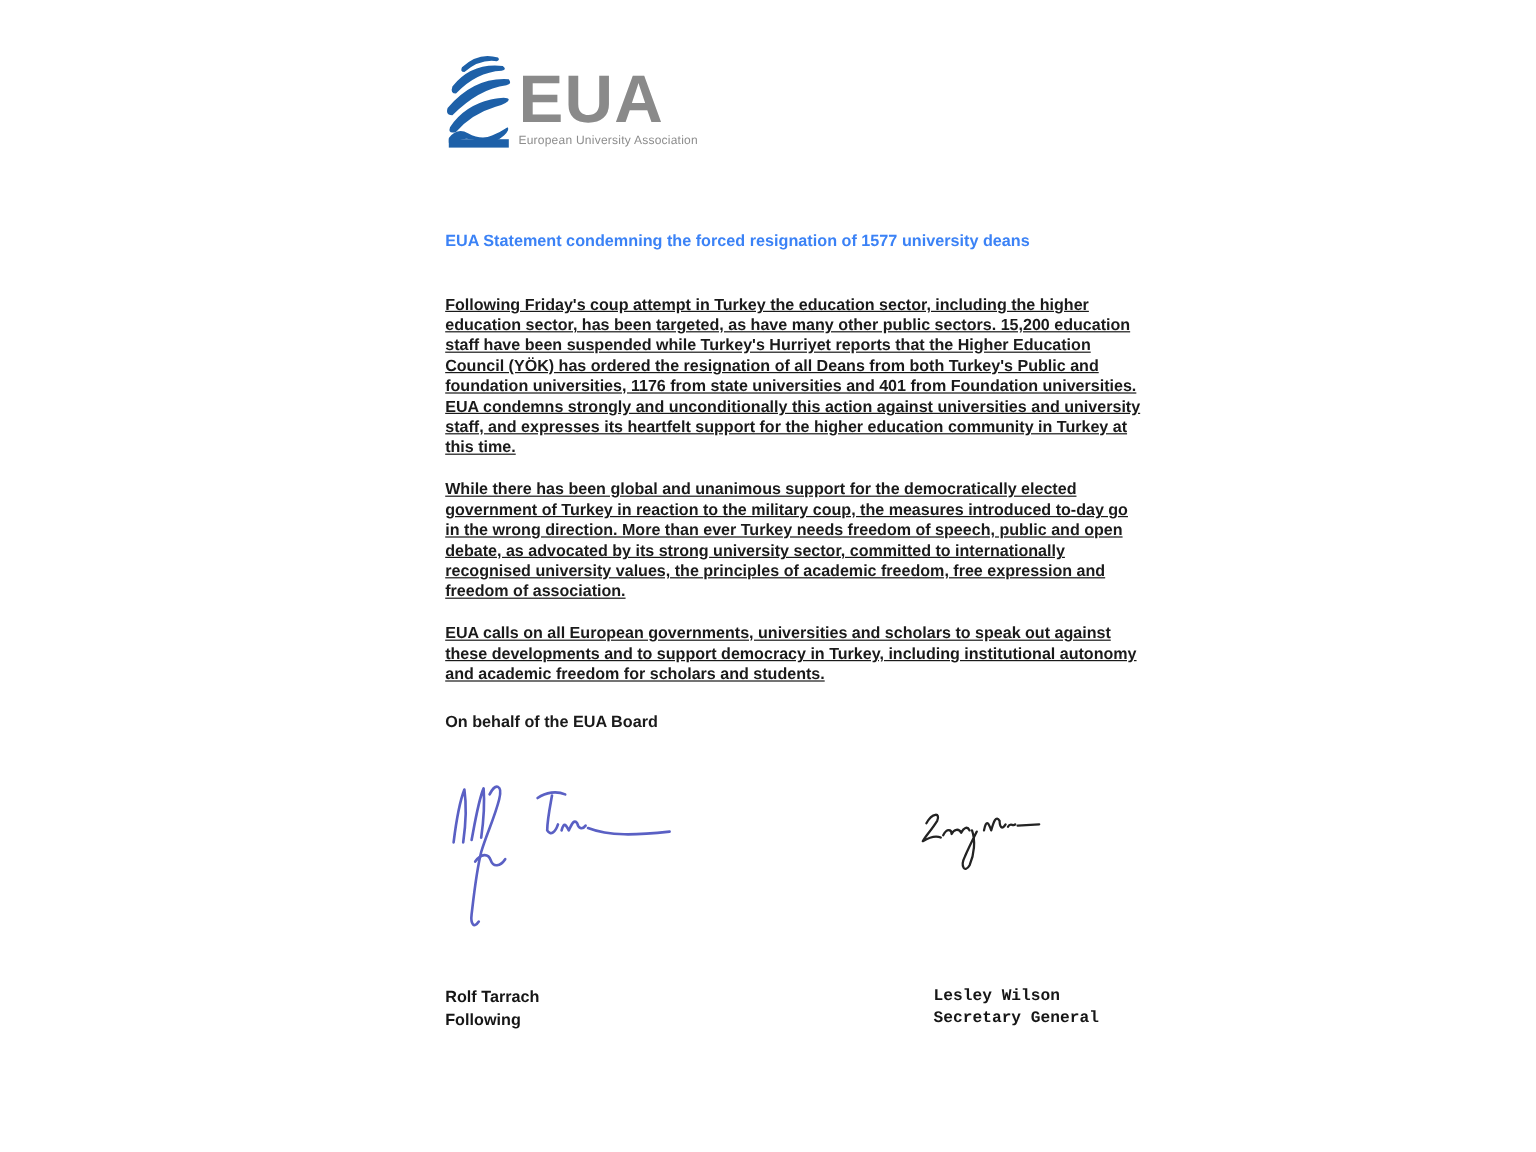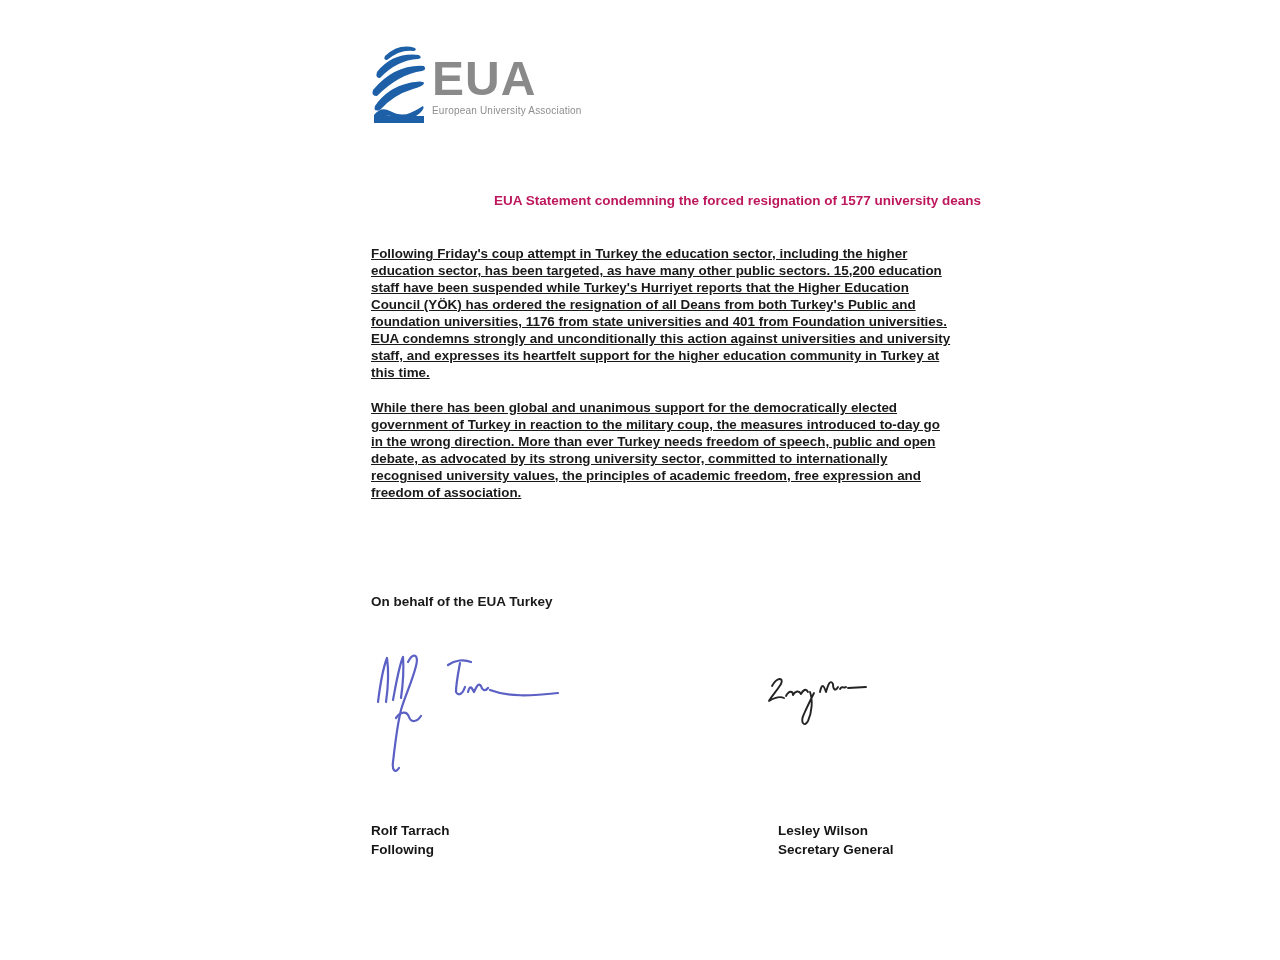--- a/index.html
+++ b/index.html
@@ -10,32 +10,32 @@
     color: #1b1b1b;
     overflow: hidden;
   }
   .page { position: relative; width: 1280px; height: 960px; background: #ffffff; }
 
   
   .logo { position: absolute; left: 371px; top: 42px; display: flex; align-items: flex-start; }
   .logo-globe { width: 56px; height: 82px; flex: 0 0 auto; }
   .logo-text { margin-left: 5px; margin-top: 14px; }
   .logo-acronym {
-    font-size: 48px; font-weight: 700; letter-spacing: 1px;
+    font-size: 56px; font-weight: 700; letter-spacing: 1px;
     color: #8a8a8a; line-height: 0.95;
   }
   .logo-tagline {
     font-size: 10px; font-weight: 400; color: #8d8d8d;
     margin-top: 3px; letter-spacing: 0.2px;
   }
 
   
   .doc-title {
     position: absolute; left: 371px; top: 193px; width: 610px;
-    font-size: 13.5px; font-weight: 700; color: #be185d; text-align: right;
+    font-size: 13.5px; font-weight: 700; color: #3b82f6;
   }
   .doc-body {
     position: absolute; left: 371px; top: 245px; width: 580px;
     font-size: 13.4px; font-weight: 600; line-height: 17px; color: #1a1a1a;
   }
   .doc-body p { margin-bottom: 18px; text-decoration: underline; }
   .doc-closing {
     position: absolute; left: 371px; top: 594px;
     font-size: 13.5px; font-weight: 600; color: #1a1a1a;
   }
@@ -45,21 +45,21 @@
   .sig-right { position: absolute; left: 763px; top: 666px; width: 108px; height: 70px; }
   .sig-left path  { stroke: #5a60c4; fill: none; stroke-linecap: round; stroke-linejoin: round; }
   .sig-right path { stroke: #232323; fill: none; stroke-linecap: round; stroke-linejoin: round; }
 
   
   .signatory {
     position: absolute; top: 806px;
     font-size: 13.5px; font-weight: 700; line-height: 18.5px; color: #161616; margin-top: 16px;
   }
   .signatory.left  { left: 371px; }
-  .signatory.right { left: 778px; }
+  .signatory.right { left: 778px; font-family: Liberation Mono, monospace; }
 </style>
 </head>
 <body>
 
 <div class="page">
 
   <div class="logo">
     <svg class="logo-globe" viewBox="0 0 56 82" xmlns="http://www.w3.org/2000/svg">
       <g fill="#1d60a8">
 
@@ -77,23 +77,24 @@
       <div class="logo-acronym">EUA</div>
       <div class="logo-tagline">European University Association</div>
     </div>
   </div>
 
   <div class="doc-title">EUA Statement condemning the forced resignation of 1577 university deans</div>
 
   <div class="doc-body">
     <p>Following Friday's coup attempt in Turkey the education sector, including the higher education sector, has been targeted, as have many other public sectors. 15,200 education staff have been suspended while Turkey's Hurriyet reports that the Higher Education Council (YÖK) has ordered the resignation of all Deans from both Turkey's Public and foundation universities, 1176 from state universities and 401 from Foundation universities. EUA condemns strongly and unconditionally this action against universities and university staff, and expresses its heartfelt support for the higher education community in Turkey at this time.</p>
     <p>While there has been global and unanimous support for the democratically elected government of Turkey in reaction to the military coup, the measures introduced to-day go in the wrong direction. More than ever Turkey needs freedom of speech, public and open debate, as advocated by its strong university sector, committed to internationally recognised university values, the principles of academic freedom, free expression and freedom of association.</p>
+    <p>EUA calls on all European governments, universities and scholars to speak out against these developments and to support democracy in Turkey, including institutional autonomy and academic freedom for scholars and students.</p>
   </div>
 
-  <div class="doc-closing">On behalf of the EUA Turkey</div>
+  <div class="doc-closing">On behalf of the EUA Board</div>
 
   <svg class="sig-left" viewBox="0 0 190 132" xmlns="http://www.w3.org/2000/svg">
     <g stroke-width="2.2">
       <path d="M6,52 C8,36 11,18 15,8 C17,22 16,38 14,52"></path>
       <path d="M21,50 C24,34 27,16 31,7 C32,20 31,34 29,48"></path>
       <path d="M36,12 C41,2 47,4 44,16 C40,32 33,46 29,60 C25,76 23,95 21,112 C20,120 23,124 27,118"></path>
       <path d="M24,68 C29,61 35,61 37,67 C39,73 45,72 49,66"></path>
       <path d="M76,15 C83,10 92,9 99,12"></path>
       <path d="M88,13 C86,24 84,34 84,42 C87,47 91,43 93,37"></path>
       <path d="M96,42 C98,34 100,38 102,42 C104,38 106,32 109,36 C110,40 113,42 116,38"></path>

